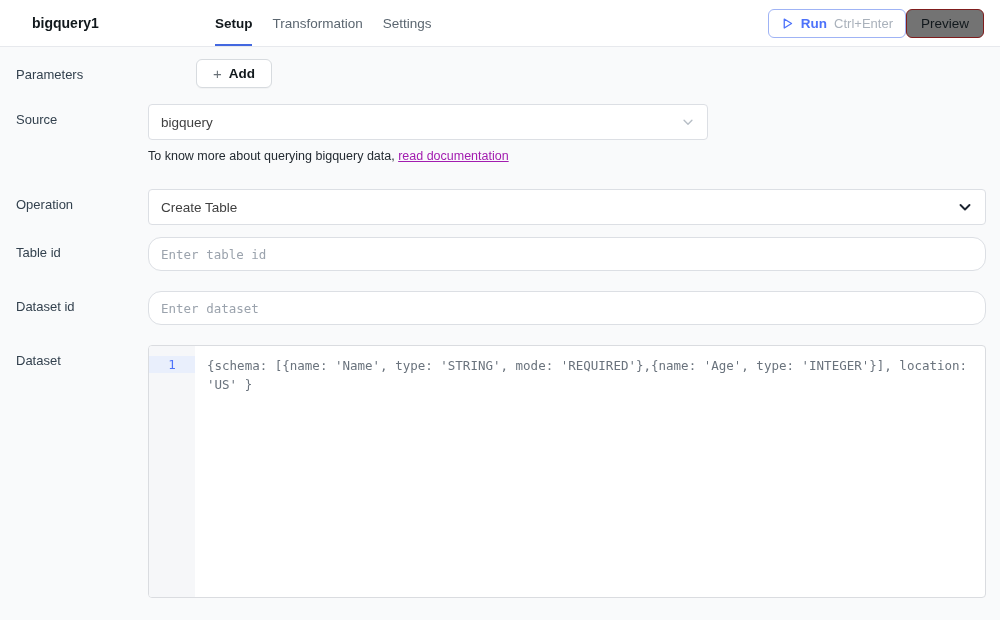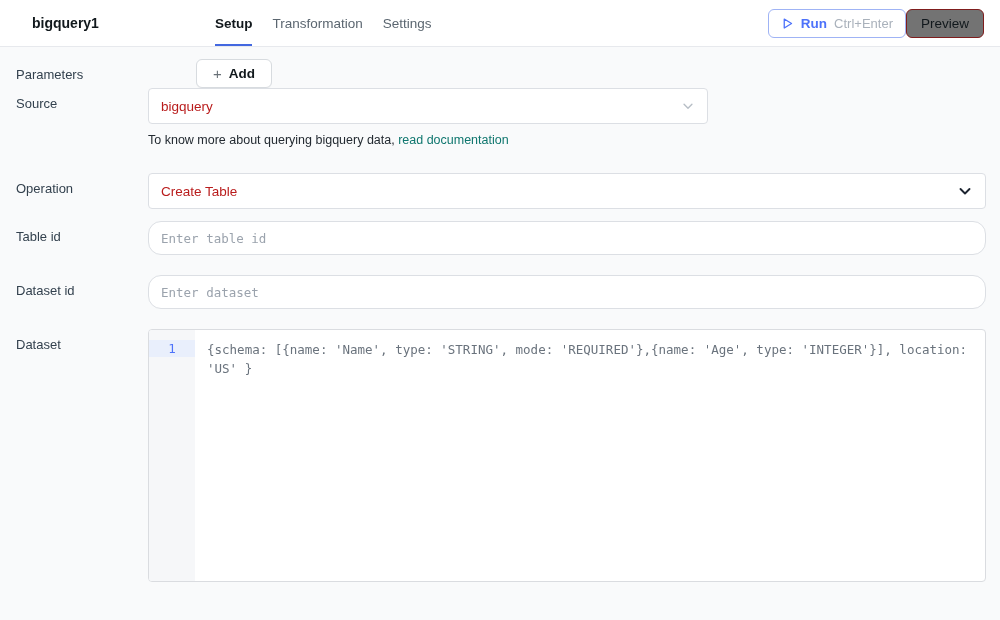--- a/index.html
+++ b/index.html
@@ -84,21 +84,21 @@
     width: 132px;
     flex: 0 0 132px;
     font-size: 13px;
     font-weight: 500;
     color: #33414e;
     padding-top: 8px;
   }
   .row-field { flex: 1; min-width: 0; }
 
   .row-parameters { margin-top: 12px; gap: 48px; }
-  .row-source     { }
+  .row-source     { margin-top: 16px; }
   .row-operation  { margin-top: 26px; }
   .row-tableid    { margin-top: 12px; }
   .row-dataset    { margin-top: 20px; }
   .row-options    { margin-top: 20px; }
 
   .add-btn {
     display: inline-flex;
     align-items: center;
     gap: 7px;
     background: #ffffff;
@@ -117,33 +117,34 @@
   .selectbox {
     background: #ffffff;
     border: 1px solid #dcdfe4;
     border-radius: 4px;
     height: 36px;
     display: flex;
     align-items: center;
     justify-content: space-between;
     padding: 0 12px;
     font-size: 13.5px;
-    color: #b91c1c;
+    color: #404040;
     cursor: pointer;
   }
   .selectbox.source-select { width: 560px; }
   .selectbox .sel-value { white-space: nowrap; }
 
   .helper-text {
     margin-top: 9px;
     font-size: 12.5px;
     color: #232a31;
   }
   .helper-text a {
-    color: #0f766e;
+    color: #a21caf;
+    text-decoration: underline;
     cursor: pointer;
   }
 
   .text-input {
     width: 100%;
     height: 34px;
     background: #ffffff;
     border: 1px solid #dcdfe4;
     border-radius: 13px;
     padding: 0 12px;

